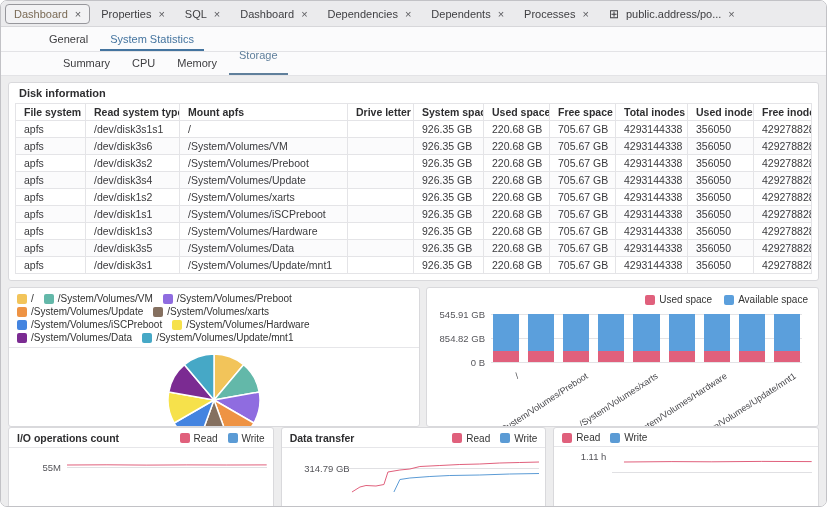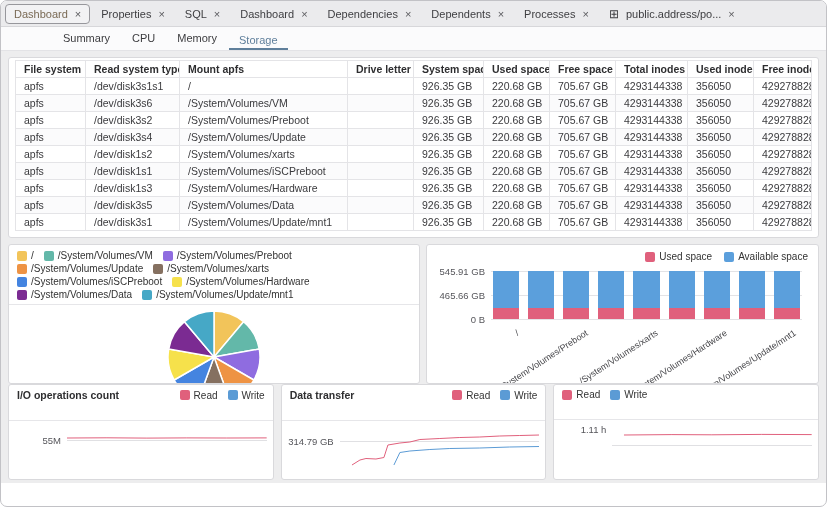--- a/index.html
+++ b/index.html
@@ -27,21 +27,21 @@
   .tab .tab-icon:empty { display:none; }
   
   .nav-row {
     display:flex; align-items:flex-end; height:25px; background:#fbfbfc;
     border-bottom:1px solid #e3e3e6; font-size:11px; gap:2px;
   }
   .nav-row.r1 { padding-left:38px; }
   .nav-row.r2 { padding-left:52px; height:24px; }
   .subtab { padding:5px 10px 6px; color:#3c3c3f; cursor:default; }
   .subtab.active-blue { color:#44749f; border-bottom:2px solid #44749f; padding-bottom:4px; }
-  .subtab.active-grey { color:#5f7f9b; border-bottom:2px solid #5f7f9b; padding-bottom:2px; }
+  .subtab.active-grey { color:#5f7f9b; border-bottom:2px solid #5f7f9b; padding-bottom:12px; }
   
   .content { background:#ededee; padding:6px 7px; height:432px; }
   .panel { background:#fff; border:1px solid #d9d9dc; border-radius:3px; }
   .panel-title { font-size:11px; font-weight:bold; color:#2e2e30; padding:4px 10px 2px; }
   
   table { border-collapse:collapse; width:calc(100% - 12px); margin:2px 6px 6px; table-layout:fixed; }
   th, td {
     border:1px solid #e4e4e7; font-size:10.5px; text-align:left;
     padding:2px 8px; line-height:12px; overflow:hidden; white-space:nowrap;
   }
@@ -74,21 +74,21 @@
   .bar-xlabels span {
     position:absolute; top:8px; font-size:9px; color:#46464a; white-space:nowrap;
     transform:translateX(-100%) rotate(-33deg); transform-origin:100% 50%;
   }
   
   .disk0-label { font-size:11px; font-weight:bold; color:#2e2e30; padding:8px 0 4px 12px; }
   .mini-row { display:flex; gap:7px; height:96px; }
   .mini-panel { flex:1; display:flex; flex-direction:column; overflow:hidden; }
   .mini-head {
     display:flex; justify-content:space-between; align-items:center;
-    padding:4px 8px 19px; border-bottom:1px solid #e6e6e9;
+    padding:4px 8px 3px; border-bottom:1px solid #e6e6e9;
   }
   .mini-title { font-size:10.5px; font-weight:bold; color:#2e2e30; }
   .mini-legend { display:flex; gap:10px; font-size:10px; color:#333; }
   .mini-body { position:relative; flex:1; }
   .mini-grid { position:absolute; left:58px; right:6px; border-top:1px solid #e0e0e3; }
   .mini-ylabel { position:absolute; left:0; width:52px; text-align:right; font-size:9.5px; color:#55555a; }
   .mini-svg { position:absolute; left:58px; right:6px; top:0; width:calc(100% - 64px); height:70px; }
 </style>
 </head>
 <body>
@@ -139,31 +139,36 @@
         </div>
 
         <div class="tab">
           <span class="tab-icon">⊞</span>
           <span>public.address/po...</span>
           <span class="tab-close">×</span>
         </div>
       </div>
   </div>
 
+  <div class="nav-row r1">
+    <span class="subtab">General</span>
+    <span class="subtab active-blue">System Statistics</span>
+  </div>
 
   <div class="nav-row r2">
     <span class="subtab">Summary</span>
     <span class="subtab">CPU</span>
     <span class="subtab">Memory</span>
     <span class="subtab active-grey">Storage</span>
   </div>
 
   <div class="content">
 
     <div class="panel">
+      <div class="panel-title">Disk information</div>
       <table>
         <colgroup>
           <col style="width:70px">
             <col style="width:94px">
             <col style="width:168px">
             <col style="width:66px">
           <col style="width:70px">
             <col style="width:66px">
             <col style="width:66px">
             <col style="width:72px">
@@ -382,21 +387,21 @@
             <span class="legend-item">
               <span class="swatch" style="background: rgb(91, 159, 220);"></span>
               <span>Available space</span>
             </span>
           </div>
         <div class="bar-plot" id="bar-plot">
           <div class="bar-grid" style="top:0"></div>
           <div class="bar-grid" style="top:50%"></div>
           <div class="bar-grid" style="top:100%"></div>
           <span class="bar-ylabel" style="top:-5px">545.91 GB</span>
-          <span class="bar-ylabel" style="top:calc(50% - 5px)">465.66 GB</span>
+          <span class="bar-ylabel" style="top:calc(50% - 5px)">854.82 GB</span>
           <span class="bar-ylabel" style="top:calc(100% - 5px)">0 B</span>
           <div class="bars" id="bars">
               <div class="bar">
                 <div class="seg" style="background: rgb(91, 159, 220); height: 75.7709%;"></div>
                 <div class="seg" style="background: rgb(224, 96, 124); height: 23.6954%;"></div>
               </div>
               <div class="bar">
                 <div class="seg" style="background: rgb(91, 159, 220); height: 75.7709%;"></div>
                 <div class="seg" style="background: rgb(224, 96, 124); height: 23.6954%;"></div>
               </div>
@@ -478,21 +483,21 @@
               </span>
 
               <span class="legend-item">
                 <span class="swatch" style="background: rgb(91, 155, 213);"></span>
                 <span>Write</span>
               </span>
             </span>
         </div>
         <div class="mini-body" id="mini-body-1">
             <div class="mini-grid" style="top: 20px;"></div>
-            <span class="mini-ylabel" style="top: 15px;">314.79 GB</span>
+            <span class="mini-ylabel" style="top: 15px; margin-left: 16px;">314.79 GB</span>
             <svg class="mini-svg" viewBox="0 0 200 70" preserveAspectRatio="none">
               <polyline points="12,44 20,39 26,37.5 36,38 44,36.5 48,24 60,22 70,21 80,18.5 100,17.5 120,16.5 140,16 160,15 180,14.5 200,14" fill="none" stroke="#e0607c" stroke-width="1" vector-effect="non-scaling-stroke"></polyline>
               <polyline points="54,44 60,31.5 70,30 90,28.5 110,27.5 140,27 170,26 200,25.5" fill="none" stroke="#5b9bd5" stroke-width="1" vector-effect="non-scaling-stroke"></polyline>
             </svg>
           </div>
       </div>
 
       <div class="panel mini-panel">
         <div class="mini-head">
           <span class="mini-legend">

